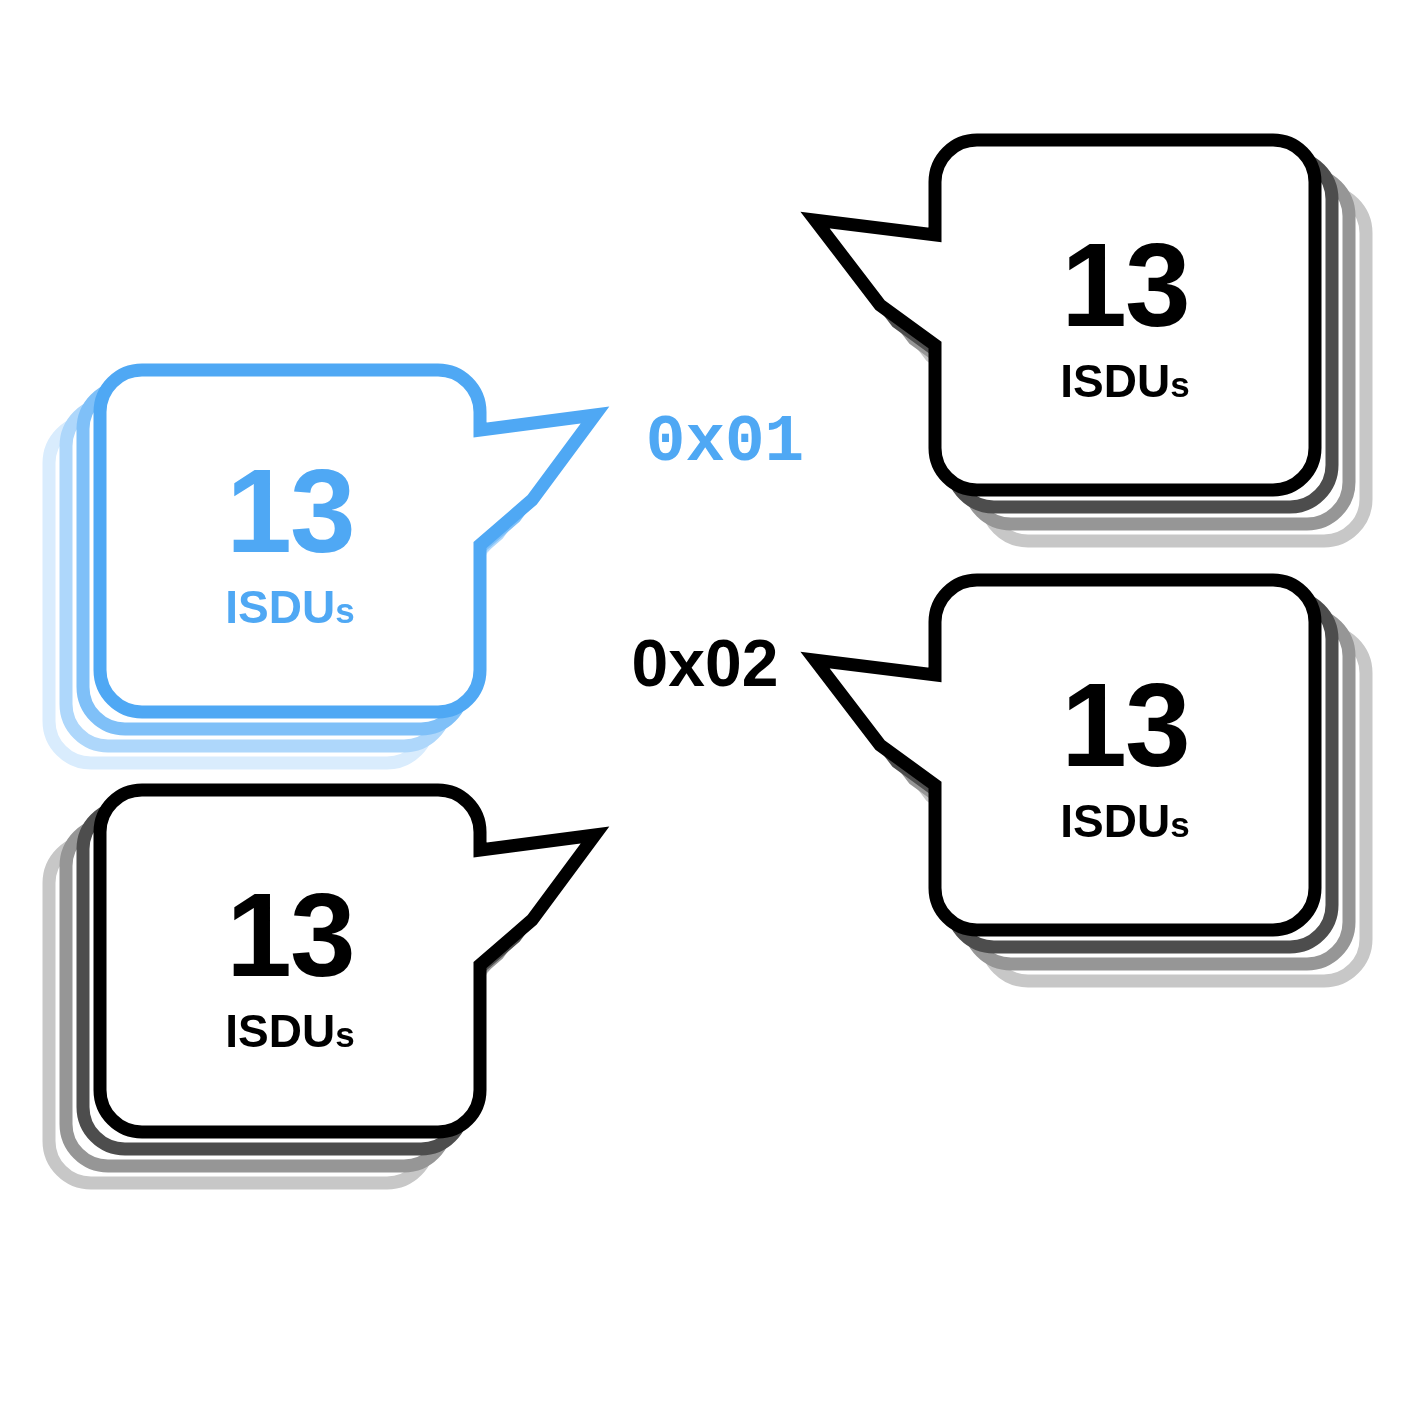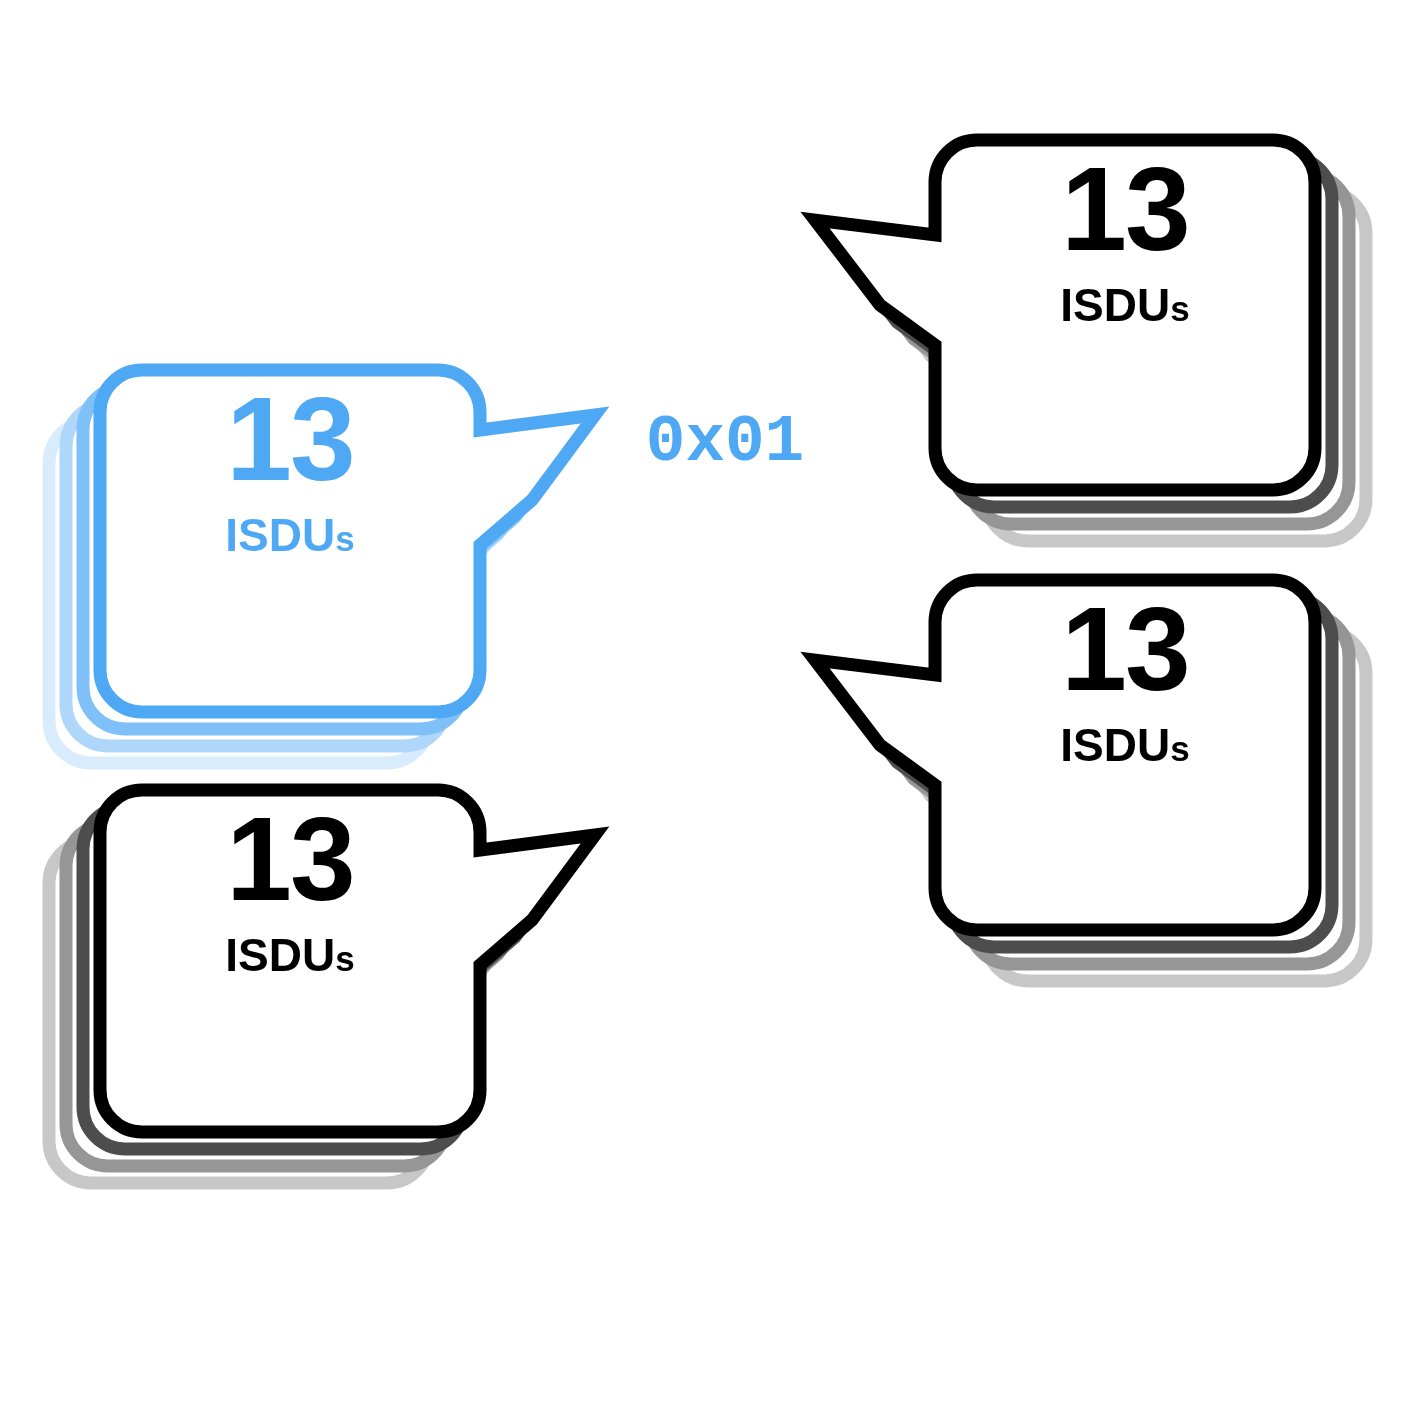--- a/index.html
+++ b/index.html
@@ -18,20 +18,21 @@
   #diagram-svg {
     position: absolute;
     left: 0;
     top: 0;
   }
   .bubble-text {
     position: absolute;
     display: flex;
     flex-direction: column;
     align-items: center;
+    justify-content: center;
     text-align: center;
     pointer-events: none;
   }
   .bubble-count {
     font-size: 118px;
     font-weight: 700;
     line-height: 1;
     letter-spacing: -2px;
   }
   .bubble-unit {
@@ -114,15 +115,16 @@
   </div>
 
   <div class="bubble-text ink" style="left:100px; top:800px; width:380px; height:330px;">
     <div class="bubble-count">13</div>
     <div class="bubble-unit"><span>ISDU</span><span class="suffix">s</span></div>
   </div>
 
 
   <div class="address-label accent" style="left:605px; top:410px; width:240px;font-family:Liberation Mono, monospace;">0x01</div>
 
+  <div class="address-label ink" style="left:585px; top:630px; width:240px;">0x02</div>
 
 
 </div>
 
 </body></html>

